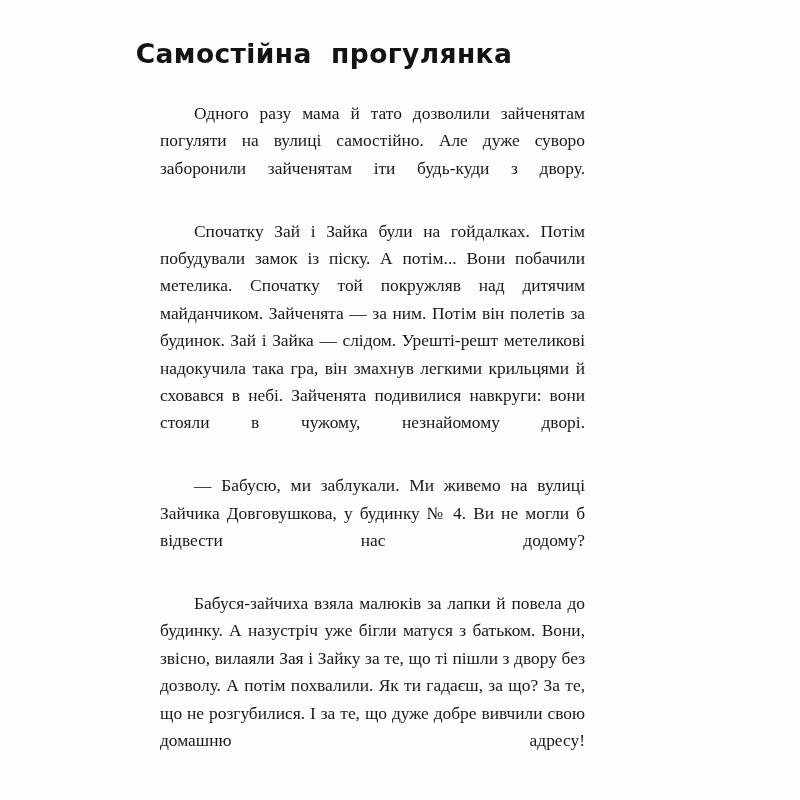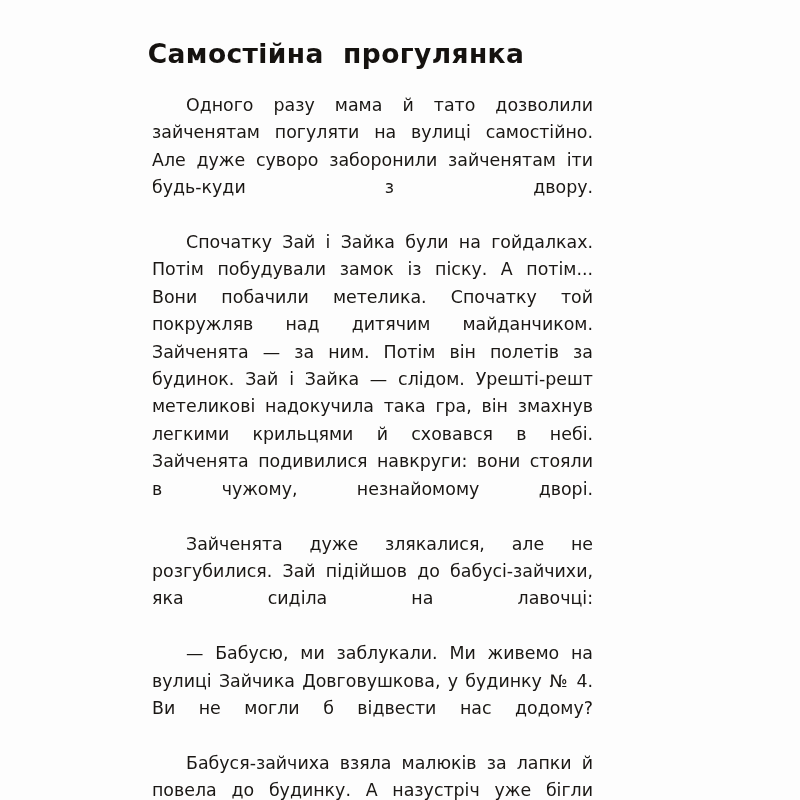--- a/index.html
+++ b/index.html
@@ -15,21 +15,21 @@
   }
   .page {
     position: relative;
     width: 800px;
     height: 800px;
     background: #fdfdfd;
     box-sizing: border-box;
   }
   .story-title {
     position: absolute;
-    left: 16px;
+    left: 4px;
     top: 38px;
     width: 640px;
     text-align: center;
     font-family: "DejaVu Sans", sans-serif;
     font-weight: bold;
     font-size: 26.5px;
     letter-spacing: 0.4px;
     color: #15120f;
     white-space: pre;
   }
@@ -41,41 +41,41 @@
     font-family: "DejaVu Sans", sans-serif;
     font-size: 17.4px;
     line-height: 27.4px;
     color: #1a1714;
     text-align: justify;
     text-justify: inter-word;
     -webkit-hyphens: none;
     hyphens: none;
   }
   .story-body p {
-    margin: 0;
+    margin: 8px;
     text-indent: 34px;
     text-align: justify;
+    font-family: Liberation Serif, serif;
   }
   .story-body p:last-child {
     text-align: justify;
   }
   .story-body p::after {
     content: "";
     display: inline-block;
     width: 100%;
   }
 </style>
 </head>
 <body>
 
 <div class="page">
 
   <div class="story-title">Самостійна  прогулянка</div>
 
   <div class="story-body">
     <p>Одного разу мама й тато дозволили зайченятам погуляти на вулиці самостійно. Але дуже суворо заборонили зайченятам іти будь-куди з двору.</p>
     <p>Спочатку Зай і Зайка були на гойдалках. Потім побудували замок із піску. А потім... Вони побачили метелика. Спочатку той покружляв над дитячим майданчиком. Зайченята — за ним. Потім він полетів за будинок. Зай і Зайка — слідом. Урешті-решт метеликові надокучила така гра, він змахнув легкими крильцями й сховався в небі. Зайченята подивилися навкруги: вони стояли в чужому, незнайомому дворі.</p>
-    <p>Зайченята дуже злякалися, але не розгубилися. Зай підійшов до бабусі-зайчихи, яка сиділа на лавочці:</p>
     <p>— Бабусю, ми заблукали. Ми живемо на вулиці Зайчика Довговушкова, у будинку № 4. Ви не могли б відвести нас додому?</p>
     <p>Бабуся-зайчиха взяла малюків за лапки й повела до будинку. А назустріч уже бігли матуся з батьком. Вони, звісно, вилаяли Зая і Зайку за те, що ті пішли з двору без дозволу. А потім похвалили. Як ти гадаєш, за що? За те, що не розгубилися. І за те, що дуже добре вивчили свою домашню адресу!</p>
   </div>
 
 </div>
 
 </body></html>

